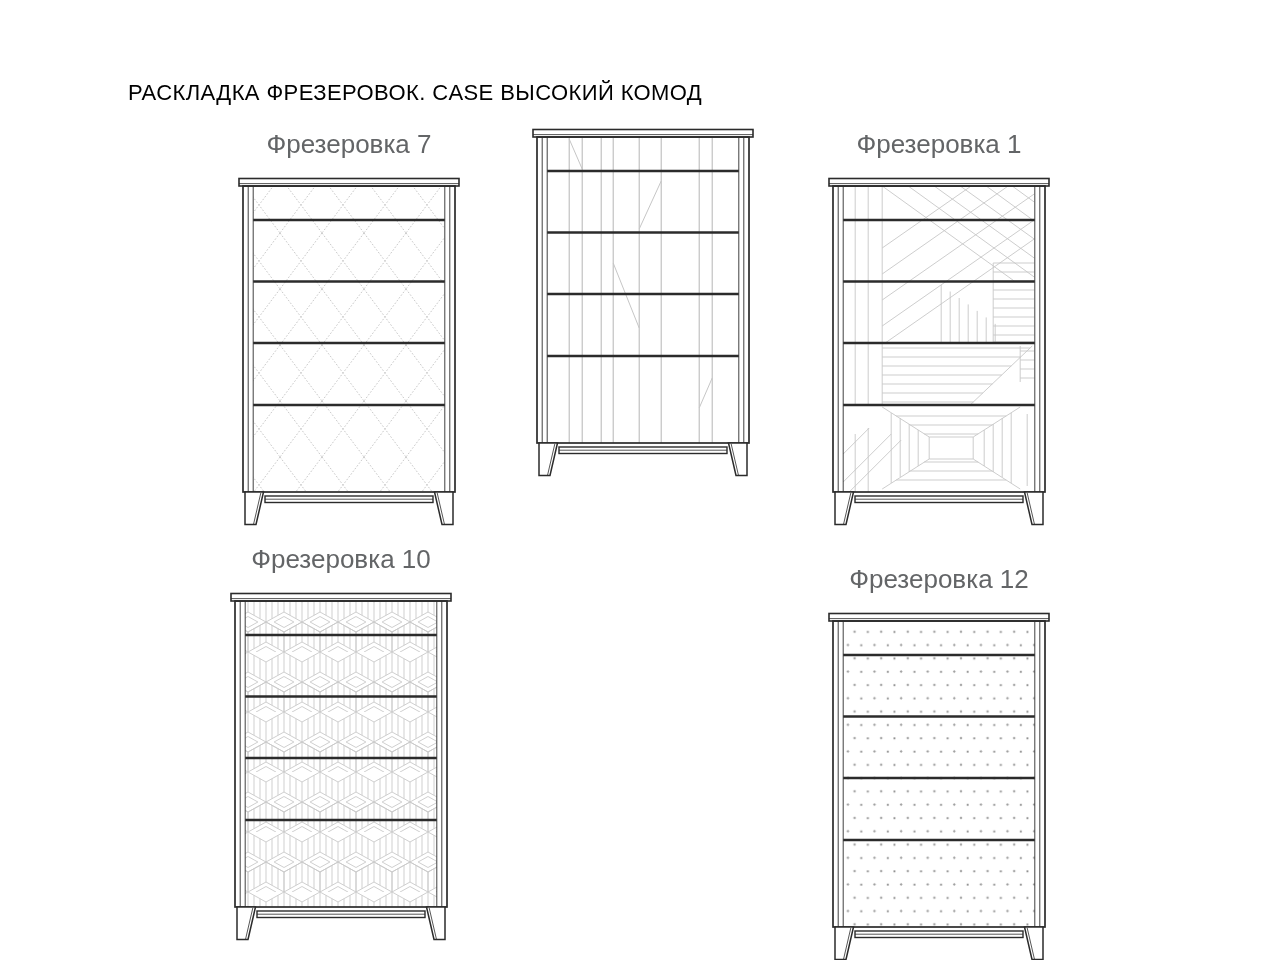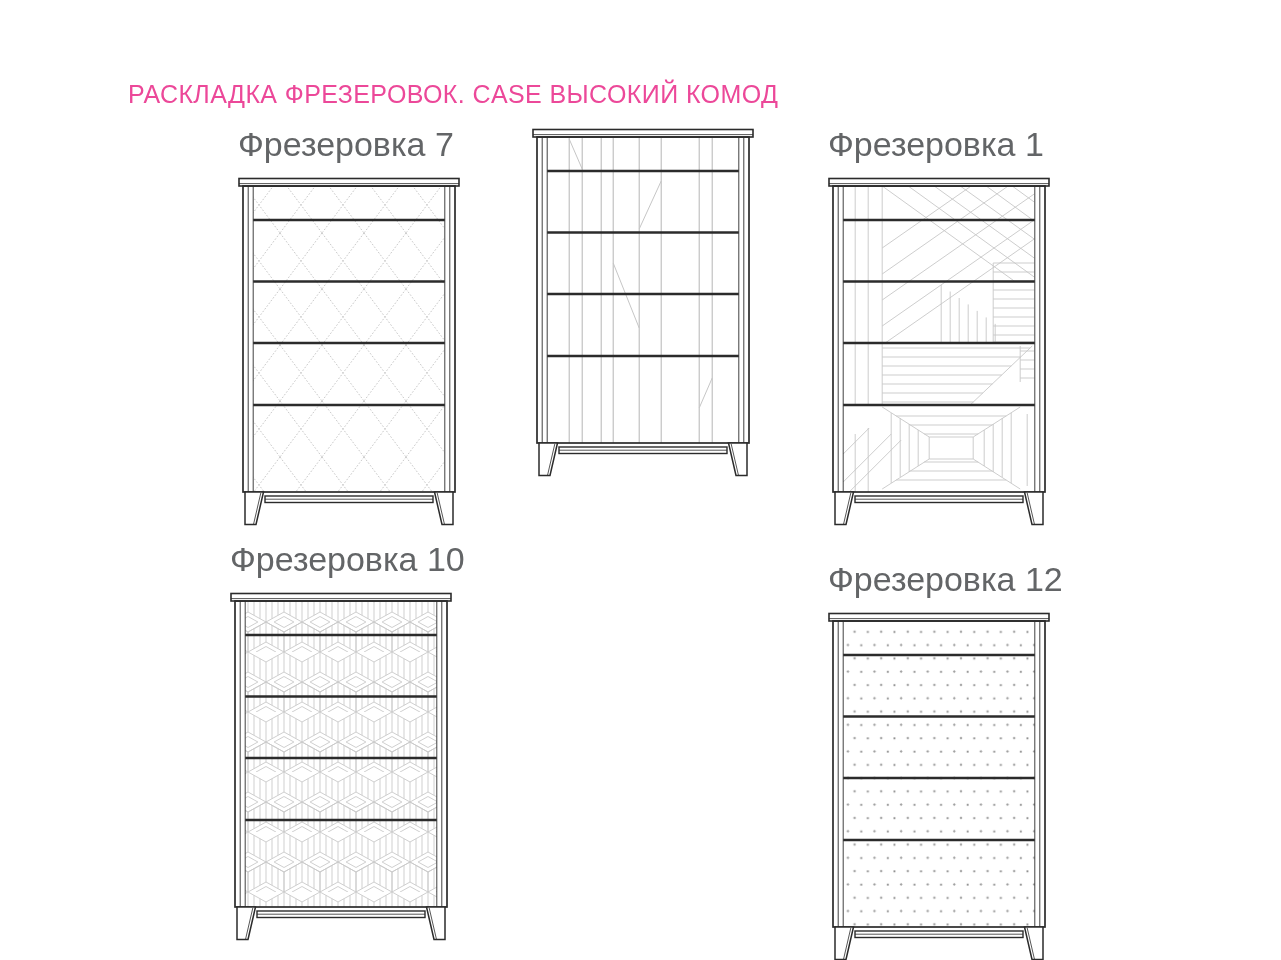--- a/index.html
+++ b/index.html
@@ -1,21 +1,21 @@
 <!DOCTYPE html>
 <html><head>
 <meta charset="utf-8">
 <style>
   html,body{margin:0;padding:0;background:#ffffff;}
   .canvas{position:relative;width:1281px;height:960px;background:#ffffff;overflow:hidden;
           font-family:"Liberation Sans","DejaVu Sans",sans-serif;}
-  .page-title{position:absolute;left:128px;top:80px;font-size:25px;font-weight:400;
-              color:#ec4899;letter-spacing:0.4px;white-space:nowrap;}
+  .page-title{position:absolute;left:128px;top:80px;font-size:22px;font-weight:400;
+              color:#000000;letter-spacing:0.4px;white-space:nowrap;}
   .tile{position:absolute;width:222px;margin:0;}
-  .tile-label{font-size:34px;font-weight:400;color:#636567;
+  .tile-label{text-align:center;font-size:26px;font-weight:400;color:#636567;
               height:33px;line-height:33px;margin-bottom:16px;white-space:nowrap;}
   .cab{display:block;width:222px;height:352px;}
   .defs-holder{position:absolute;width:0;height:0;overflow:hidden;}
 </style>
 </head>
 <body>
 
 <div class="canvas">
 
   <svg class="defs-holder" aria-hidden="true">

